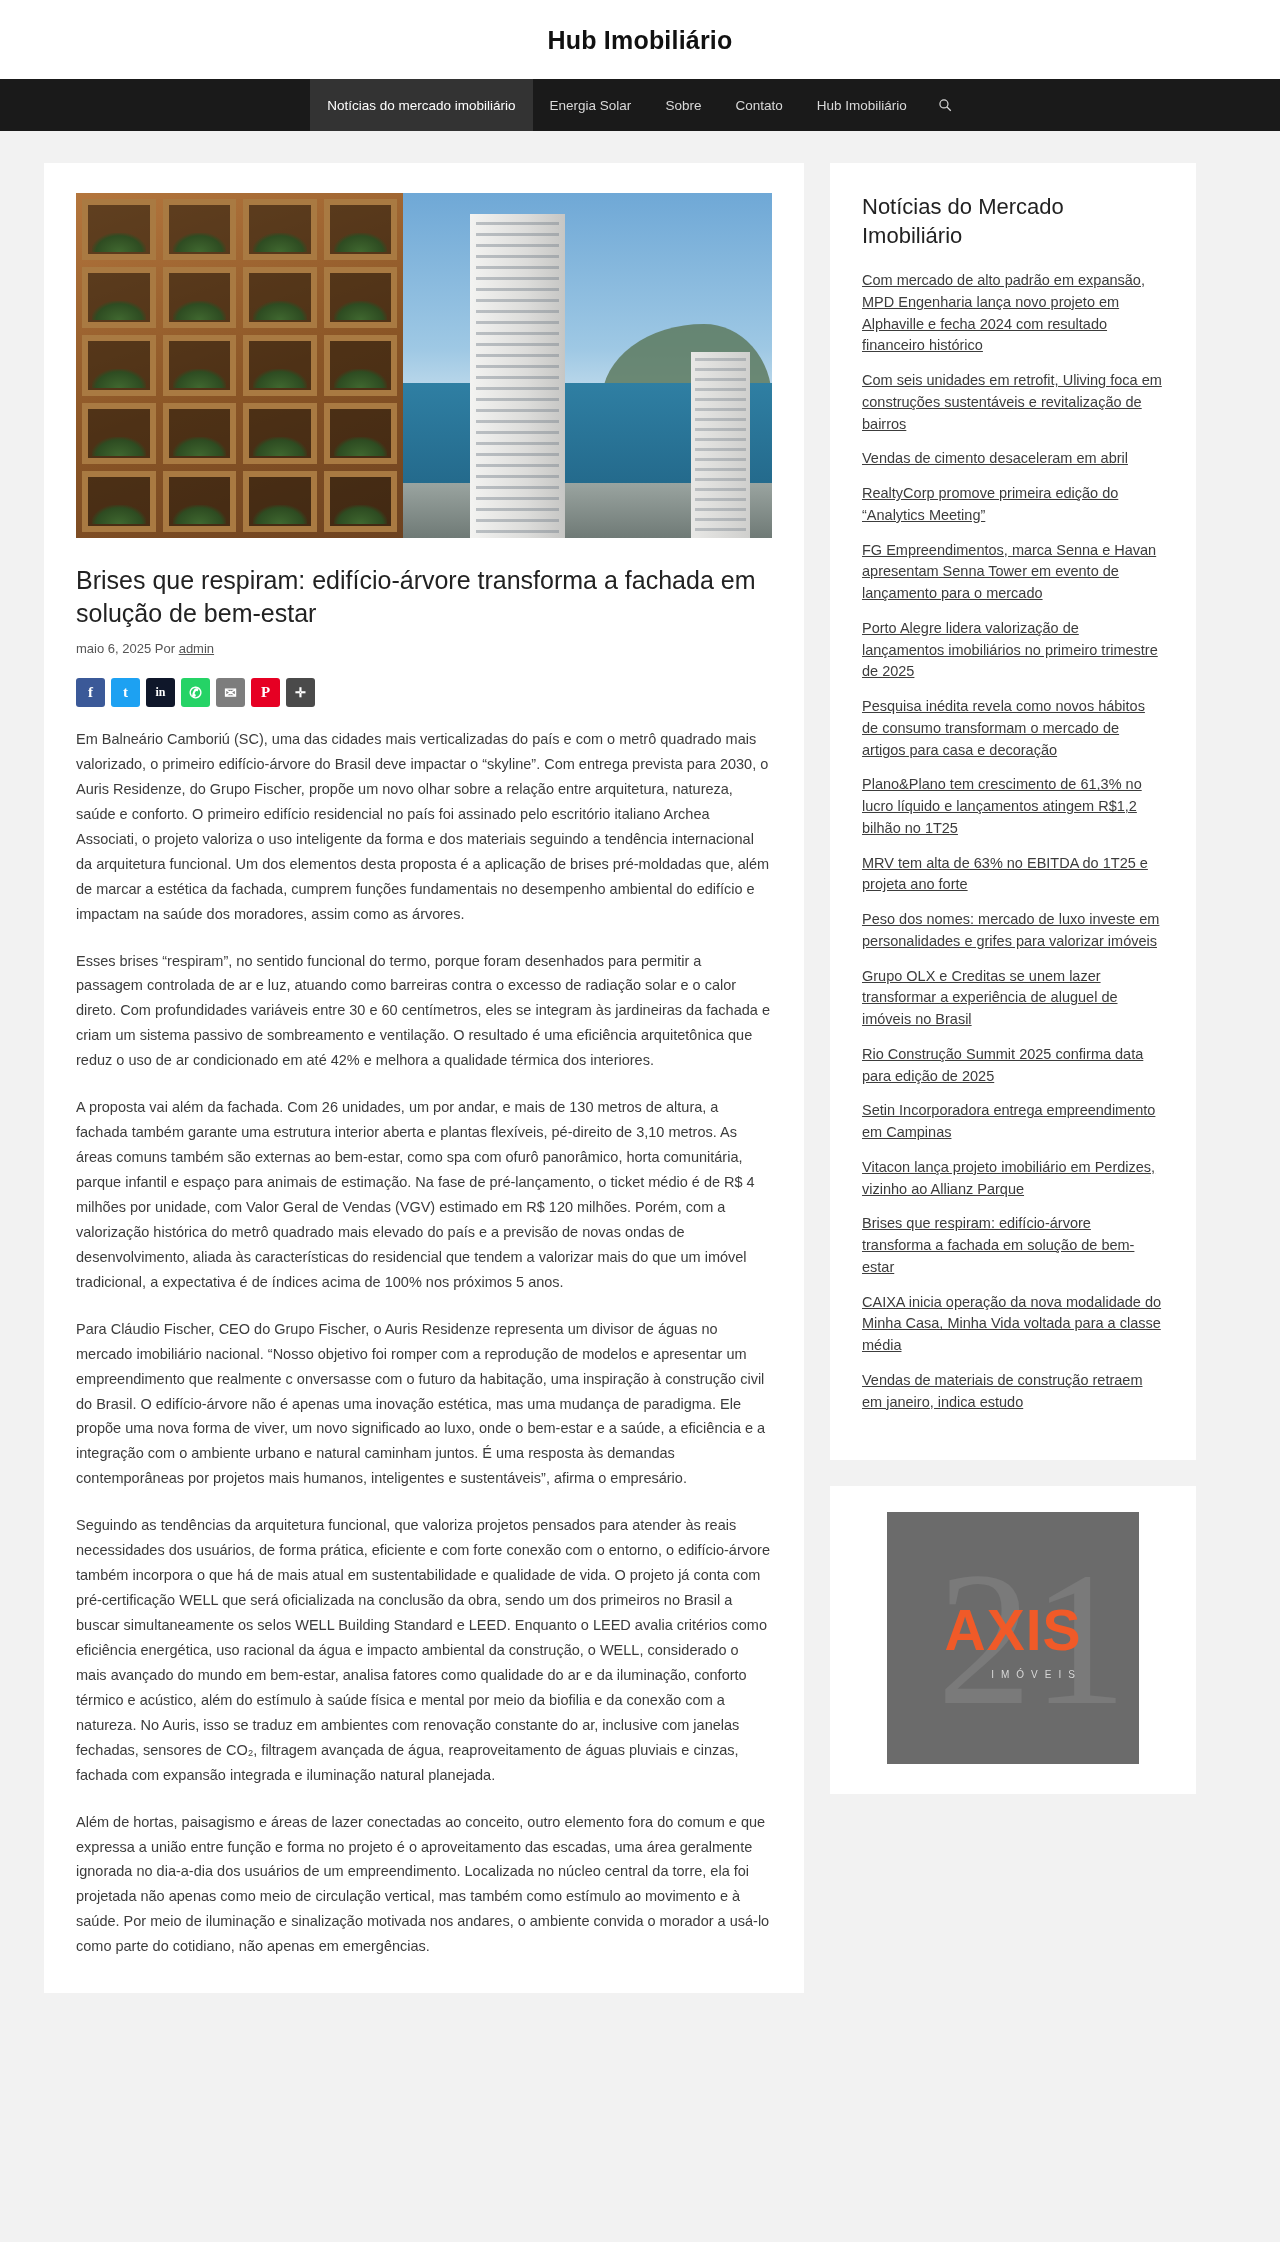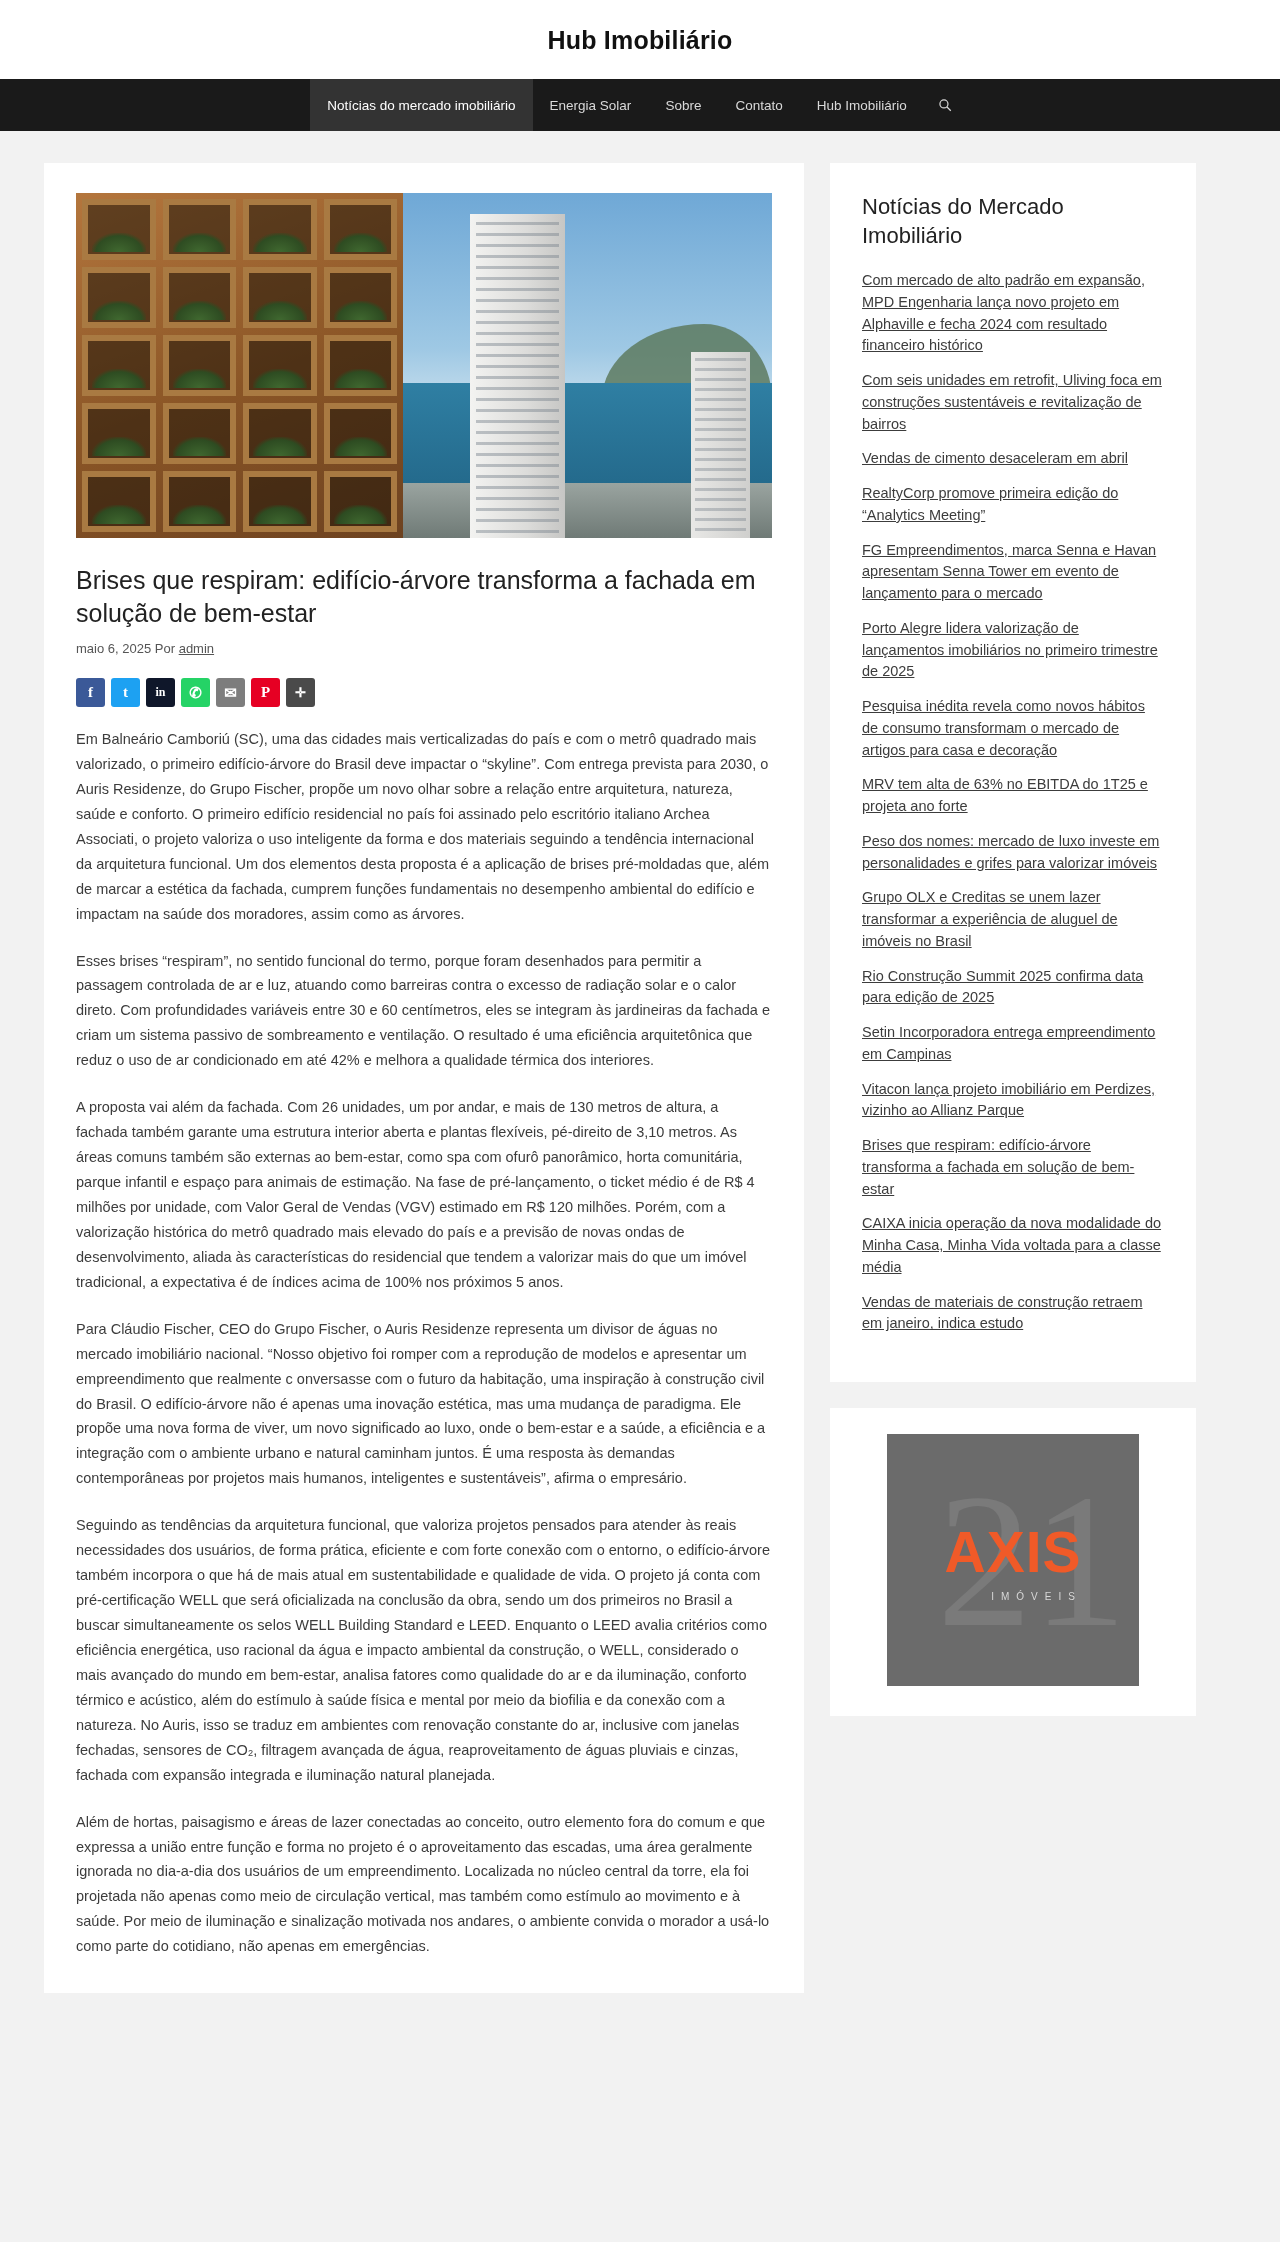--- a/index.html
+++ b/index.html
@@ -395,20 +395,23 @@
         <li>
             <a>FG Empreendimentos, marca Senna e Havan apresentam Senna Tower em evento de lançamento para o mercado</a>
           </li>
         <li>
             <a>Porto Alegre lidera valorização de lançamentos imobiliários no primeiro trimestre de 2025</a>
           </li>
         <li>
             <a>Pesquisa inédita revela como novos hábitos de consumo transformam o mercado de artigos para casa e decoração</a>
           </li>
         <li>
+            <a>Plano&amp;Plano tem crescimento de 61,3% no lucro líquido e lançamentos atingem R$1,2 bilhão no 1T25</a>
+          </li>
+        <li>
             <a>MRV tem alta de 63% no EBITDA do 1T25 e projeta ano forte</a>
           </li>
         <li>
             <a>Peso dos nomes: mercado de luxo investe em personalidades e grifes para valorizar imóveis</a>
           </li>
         <li>
             <a>Grupo OLX e Creditas se unem lazer transformar a experiência de aluguel de imóveis no Brasil</a>
           </li>
         <li>
             <a>Rio Construção Summit 2025 confirma data para edição de 2025</a>

